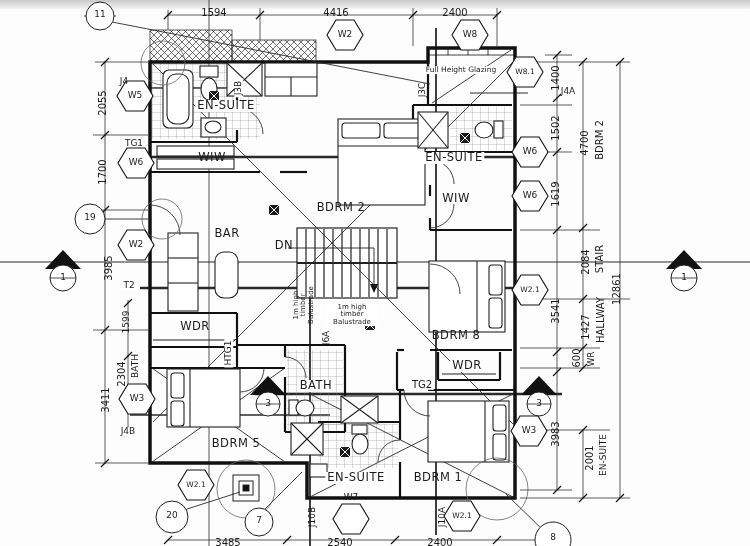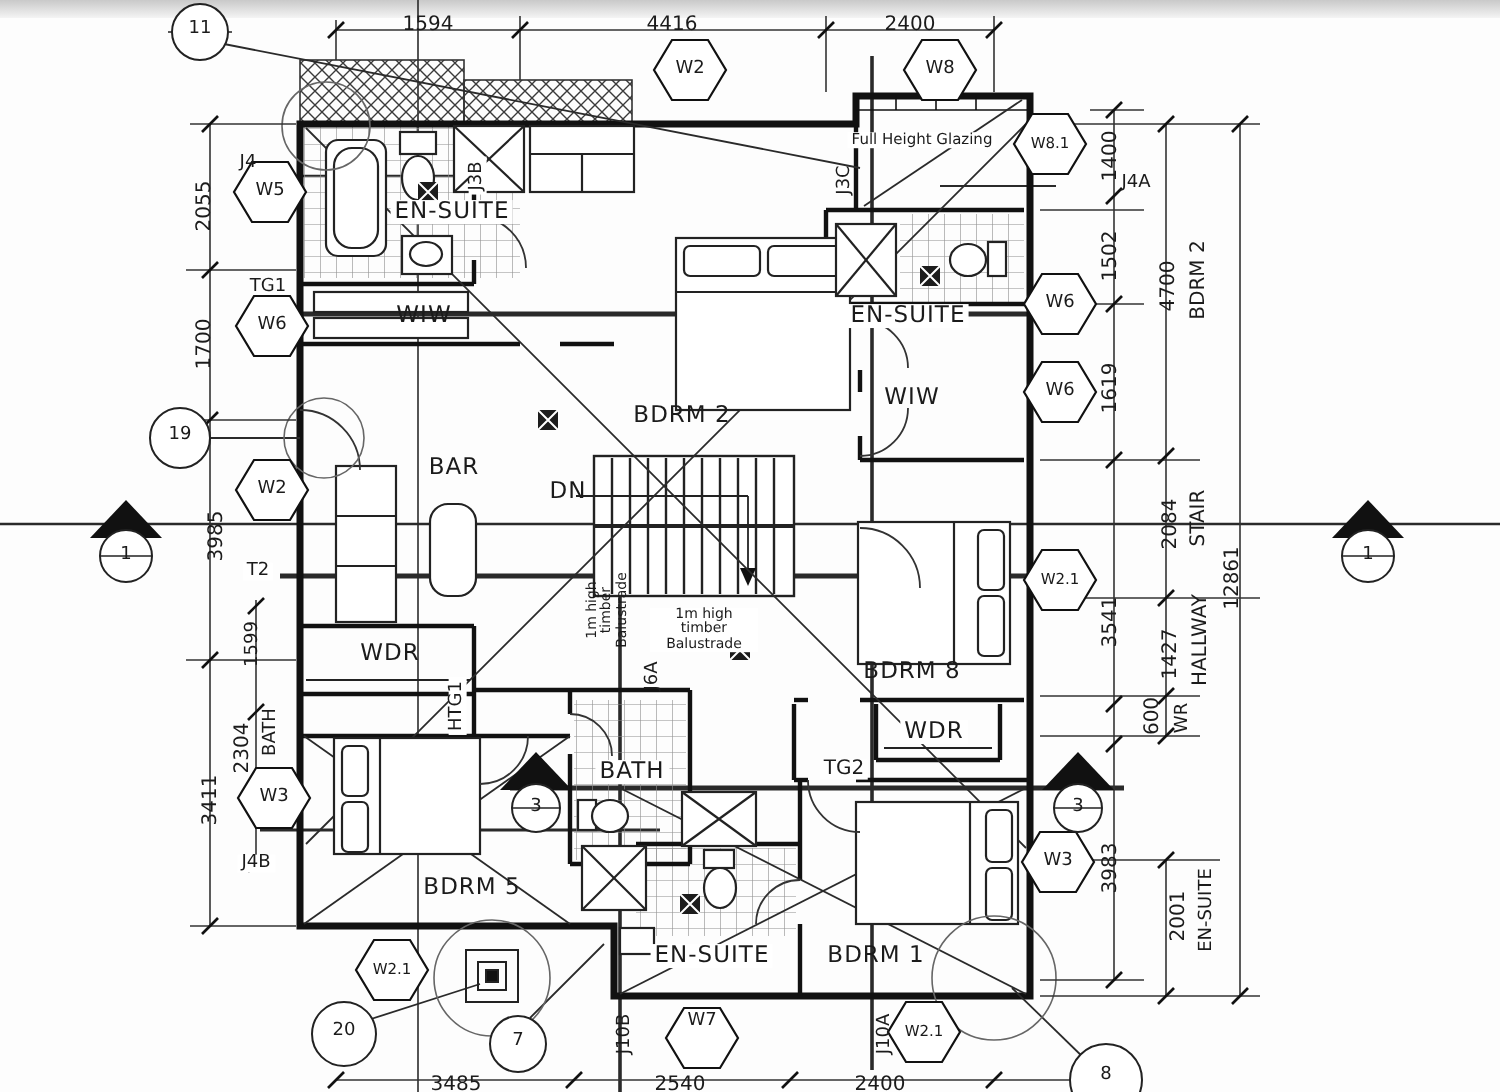--- a/index.html
+++ b/index.html
@@ -428,21 +428,21 @@
 <div class="lbl s9" style="left:529px;top:431px">W3</div>
 <div class="lbl s11" style="left:236px;top:444px">BDRM 5</div>
 <div class="lbl s10 v" style="left:590px;top:458px">2001</div>
 <div class="lbl s9 v" style="left:604px;top:455px">EN-SUITE</div>
 <div class="lbl s11 bg" style="left:356px;top:478px">EN-SUITE</div>
 <div class="lbl s11" style="left:438px;top:478px">BDRM 1</div>
 <div class="lbl s8" style="left:196px;top:485px">W2.1</div>
 <div class="lbl s9" style="left:172px;top:516px">20</div>
 <div class="lbl s9" style="left:259px;top:521px">7</div>
 <div class="lbl s9 v" style="left:313px;top:517px">J10B</div>
-<div class="lbl s9" style="left:351px;top:511px">W7</div>
+<div class="lbl s9" style="left:351px;top:498px">W7</div>
 <div class="lbl s9 v" style="left:443px;top:517px">J10A</div>
 <div class="lbl s8" style="left:462px;top:516px">W2.1</div>
 <div class="lbl s9" style="left:553px;top:538px">8</div>
 <div class="lbl s10" style="left:228px;top:543px">3485</div>
 <div class="lbl s10" style="left:340px;top:543px">2540</div>
 <div class="lbl s10" style="left:440px;top:543px">2400</div>
 
 </div>
 
 </body></html>

